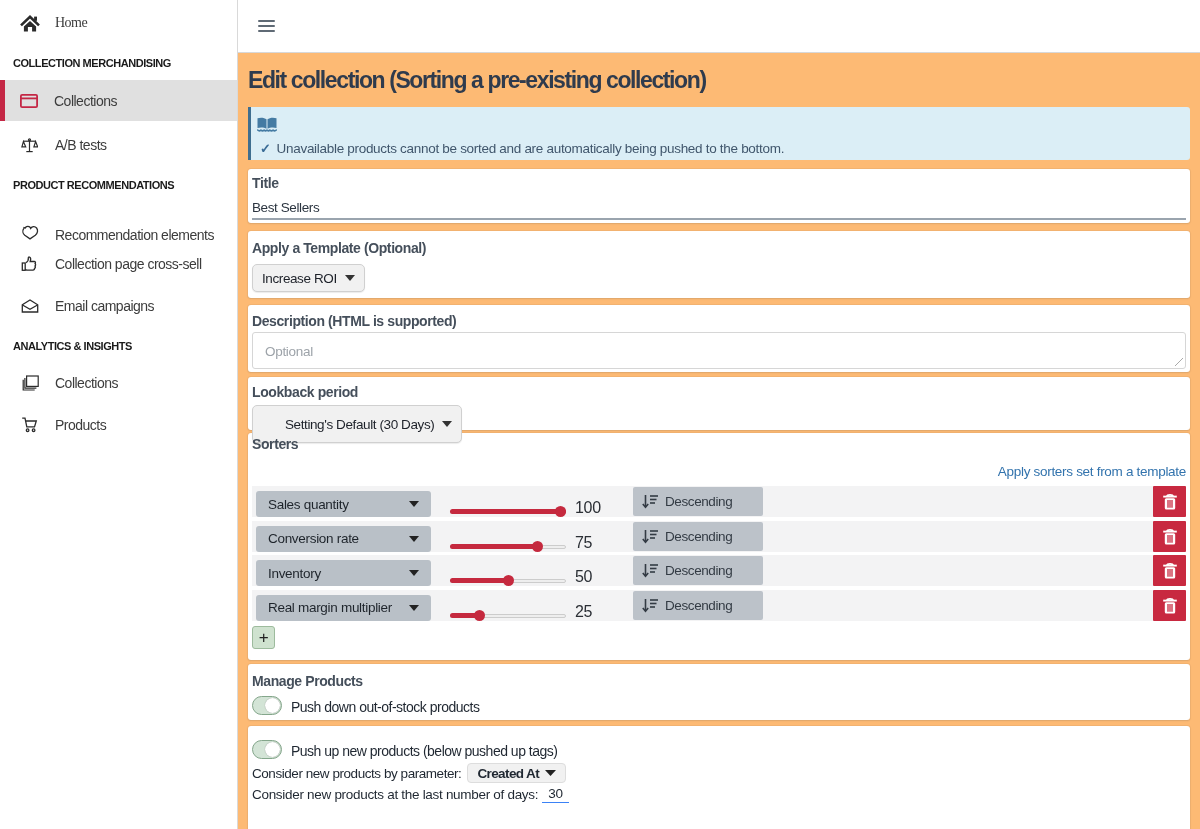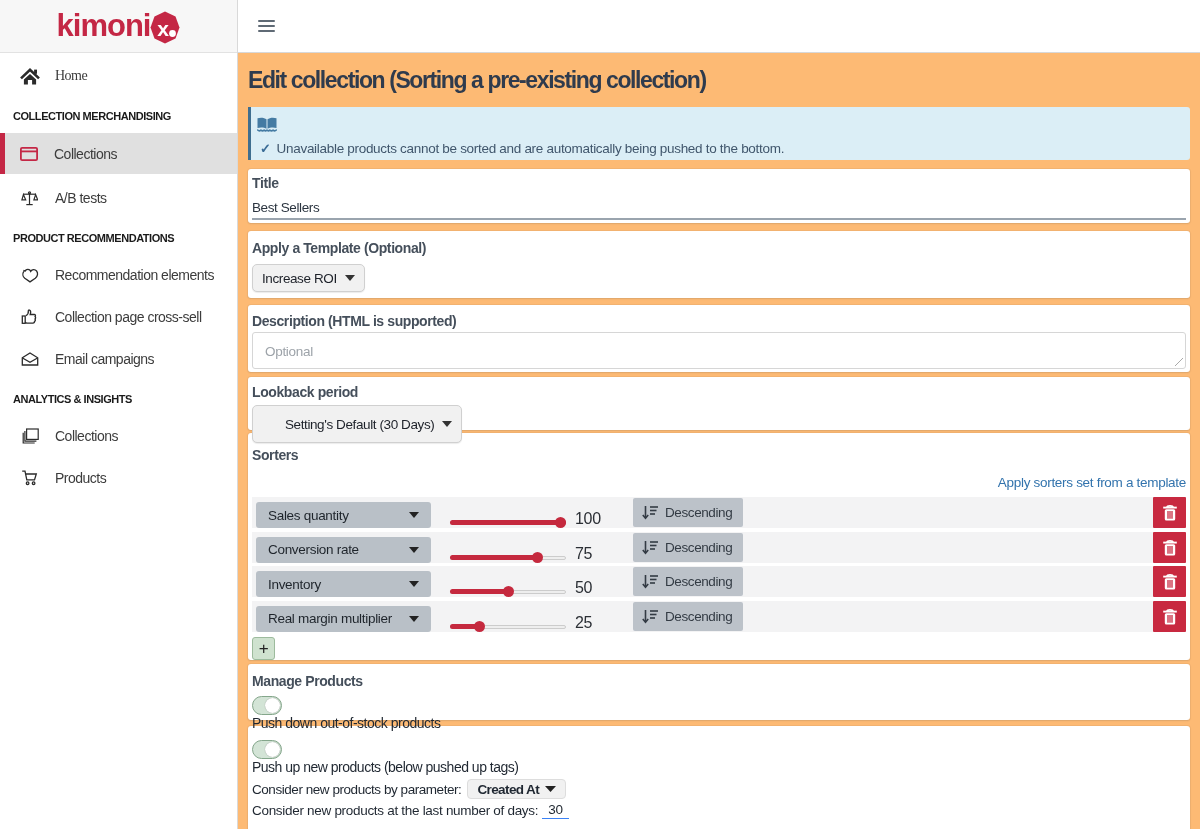--- a/index.html
+++ b/index.html
@@ -44,47 +44,37 @@
 
 .sorthead { display:flex; justify-content:space-between; align-items:flex-start; }
 .applylink { color:#3273ad; font-size:13.5px; line-height:15px; padding:30px 0 7px 0; }
 .srow { display:flex; align-items:flex-end; background:#f3f3f4; height:31px; margin-bottom:3.5px; position:relative; }
 .sdrop { width:175px; height:26px; background:#b9c0c7; border-radius:3px; margin-left:4px; flex:0 0 175px; display:flex; align-items:center; justify-content:space-between; padding:0 12px; font-size:13.5px; color:#1e242b; }
 .slider { position:relative; width:116px; height:11px; margin-left:19px; }
 .slider .tr { position:absolute; left:0; right:0; top:4px; height:4px; background:#eee; border:1px solid #ccc; border-radius:2px; }
 .slider .fl { position:absolute; left:0; top:3px; height:5px; background:#c5293e; border-radius:3px; }
 .slider .th { position:absolute; top:0; width:11px; height:11px; background:#c5293e; border-radius:50%; }
 .sval { font-size:16px; color:#2b2f35; margin-left:9px; width:30px; }
-.sdesc { position:absolute; left:381px; top:1px; width:110px; height:29px; background:#bcc2c9; border-radius:2px; display:flex; align-items:center; font-size:13.5px; color:#333b44; letter-spacing:-0.4px; }
+.sdesc { position:absolute; left:381px; top:1px; width:130px; height:29px; background:#bcc2c9; border-radius:2px; display:flex; align-items:center; font-size:13.5px; color:#333b44; letter-spacing:-0.4px; }
 .sdesc svg { margin:0 6px 0 9px; }
 .strash { position:absolute; right:0; top:0; width:33px; height:31px; background:#c82940; border-radius:1px; display:flex; align-items:center; justify-content:center; }
 .plus { width:23px; height:23px; background:#cfe2cf; border:1px solid #9dbb9d; border-radius:3px; font-size:17px; color:#222; display:flex; align-items:center; justify-content:center; margin:5.5px 0 0 0; }
 
-.togline { display:flex; align-items:flex-start; margin:7px 0 0 0;flex-direction:column; }
+.togline { display:flex; align-items:flex-end; margin:7px 0 0 0; }
 .tog { width:30px; height:19px; background:#d3e4d6; border:1px solid #84a68b; border-radius:10px; position:relative; margin-right:9px; }
 .tog::after { content:""; position:absolute; right:1px; top:1px; width:15px; height:15px; background:#fff; border-radius:50%; box-shadow:0 0 1px rgba(0,0,0,.4); }
 .togtxt { font-size:14px; color:#1f2731; letter-spacing:-0.5px; }
 .pline { font-size:13.5px; color:#1f2731; display:flex; align-items:center; margin:4px 0 0 0; height:20px; }
 .pline .sm { display:inline-flex; align-items:center; background:#f1f1f1; border:1px solid #ddd; border-radius:4px; height:20px; padding:0 9px; font-size:13.5px; font-weight:600; margin-left:6px; letter-spacing:-0.6px; }
 .num30 { border-bottom:1px solid #3b82f6; padding:0 6px 1px 6px; margin-left:4px; font-size:13.5px; }
 </style>
 </head>
 <body>
 <div class="wrap">
   <div class="sidebar">
-    <div class="logo-area">
-      <div class="logo">
-        <span class="word">kimoni</span>
-        <svg width="30" height="33" viewBox="0 0 30 33" style="margin-top:2px;">
-          <path d="M15 0.5 L25.5 5.5 L29.5 16.5 L25.5 27.5 L15 32.5 L4.5 27.5 L0.5 16.5 L4.5 5.5 Z" fill="#c42745"></path>
-          <text x="13" y="25" font-size="21" font-weight="bold" fill="#fff" text-anchor="middle" font-family="Liberation Sans">x</text>
-          <circle cx="22.5" cy="22.5" r="3.4" fill="#fff"></circle>
-        </svg>
-      </div>
-    </div>
     <div class="nav">
       <a class="nav-item" style="height:40px; margin-top:0;font-family:Liberation Serif, serif;"><span class="ic">
         <svg width="20" height="17" viewBox="0 0 20 17">
               <path d="M1 10.4 L10 1.8 L19 10.4" fill="none" stroke="#2b2b2b" stroke-width="2.6"></path>
               <rect x="14.1" y="1.6" width="2.9" height="4.2" fill="#2b2b2b"></rect>
               <path d="M3.9 11.6 L10 5.9 L16.1 11.6 L16.1 16.6 L12.1 16.6 L12.1 11.9 L7.9 11.9 L7.9 16.6 L3.9 16.6 Z" fill="#2b2b2b"></path>
             </svg>
       </span>Home</a>
       <div class="nav-sec">COLLECTION MERCHANDISING</div>
       <a class="nav-item sel" style="margin-top:10px;"><span class="ic">
@@ -97,21 +87,21 @@
         <svg width="17" height="15" viewBox="0 0 17 15" fill="none" stroke="#2b2b2b" stroke-width="1.2">
           <circle cx="8.5" cy="1.8" r="1"></circle>
               <path d="M8.5 2.8 L8.5 13.3"></path>
               <path d="M5.3 13.6 L11.7 13.6"></path>
               <path d="M2.3 3.2 L14.7 3.2"></path>
           <path d="M2.4 3.6 L0.9 8.8 L4.7 8.8 Z"></path>
               <path d="M14.6 3.6 L12.9 8.8 L16.7 8.8 Z"></path>
         </svg>
       </span>A/B tests</a>
       <div class="nav-sec">PRODUCT RECOMMENDATIONS</div>
-      <a class="nav-item" style="margin-top:9px;"><span class="ic">
+      <a class="nav-item" style="margin-top:9px;align-items:flex-end;"><span class="ic">
         <svg width="18" height="16" viewBox="0 0 18 16" fill="none" stroke="#2b2b2b" stroke-width="1.3">
               <path d="M2.8 4.3 C1.2 6.6 1.8 9.6 3.8 11.3 L9 14.9 L14.3 11.3 C16.8 9.2 17.2 6 15.6 4 C13.9 2 11 2.3 9.7 4.4 C9.1 2.8 7.2 2 5.7 2.6 C4.9 3 4.3 3.6 4.1 4.1 L2.4 3.4"></path>
             </svg>
       </span>Recommendation elements</a>
       <a class="nav-item"><span class="ic">
         <svg width="18" height="16" viewBox="0 0 18 16" fill="none" stroke="#2b2b2b" stroke-width="1.3">
               <rect x="1.3" y="7" width="2.9" height="7.3"></rect>
               <path d="M4.2 13.2 L5.5 14.1 L12 14.1 C13 14.1 13.8 13.2 13.5 12.3 C14.4 12 14.7 10.6 14 10 C14.8 9.4 14.8 8.2 14.1 7.7 C14.8 7 14.6 5.5 13.3 5.5 L9.2 5.5 C9.7 4.2 9.9 2.1 8.8 1.3 C7.7 0.6 7.1 1.3 7.3 2.2 C7.5 3.9 6.3 6 4.9 6.7"></path>
             </svg>
       </span>Collection page cross-sell</a>
@@ -176,21 +166,21 @@
           </div>
       </div>
       <div class="card" style="height:53px; margin-bottom:3px; padding-top:5px;">
         <div class="label">Lookback period</div>
         <div class="selbtn" style="margin-top:5px; height:38px;padding-left:32px;">Setting's Default (30 Days)<span class="car">
               <svg width="10" height="6" viewBox="0 0 10 6">
                 <path d="M0 0 L10 0 L5 6 Z" fill="#333"></path>
               </svg>
             </span></div>
       </div>
-      <div class="card" style="height:227px; margin-bottom:4px; padding-top:12px;">
+      <div class="card" style="height:227px; margin-bottom:4px; padding-top:1px;">
         <div class="sorthead">
             <div class="label">Sorters</div>
             <div class="applylink">Apply sorters set from a template</div>
           </div>
         <div class="srow">
             <div class="sdrop">Sales quantity<svg width="10" height="6" viewBox="0 0 10 6">
                 <path d="M0 0 L10 0 L5 6 Z" fill="#222"></path>
               </svg></div>
           <div class="slider">
               <div class="tr"></div>

